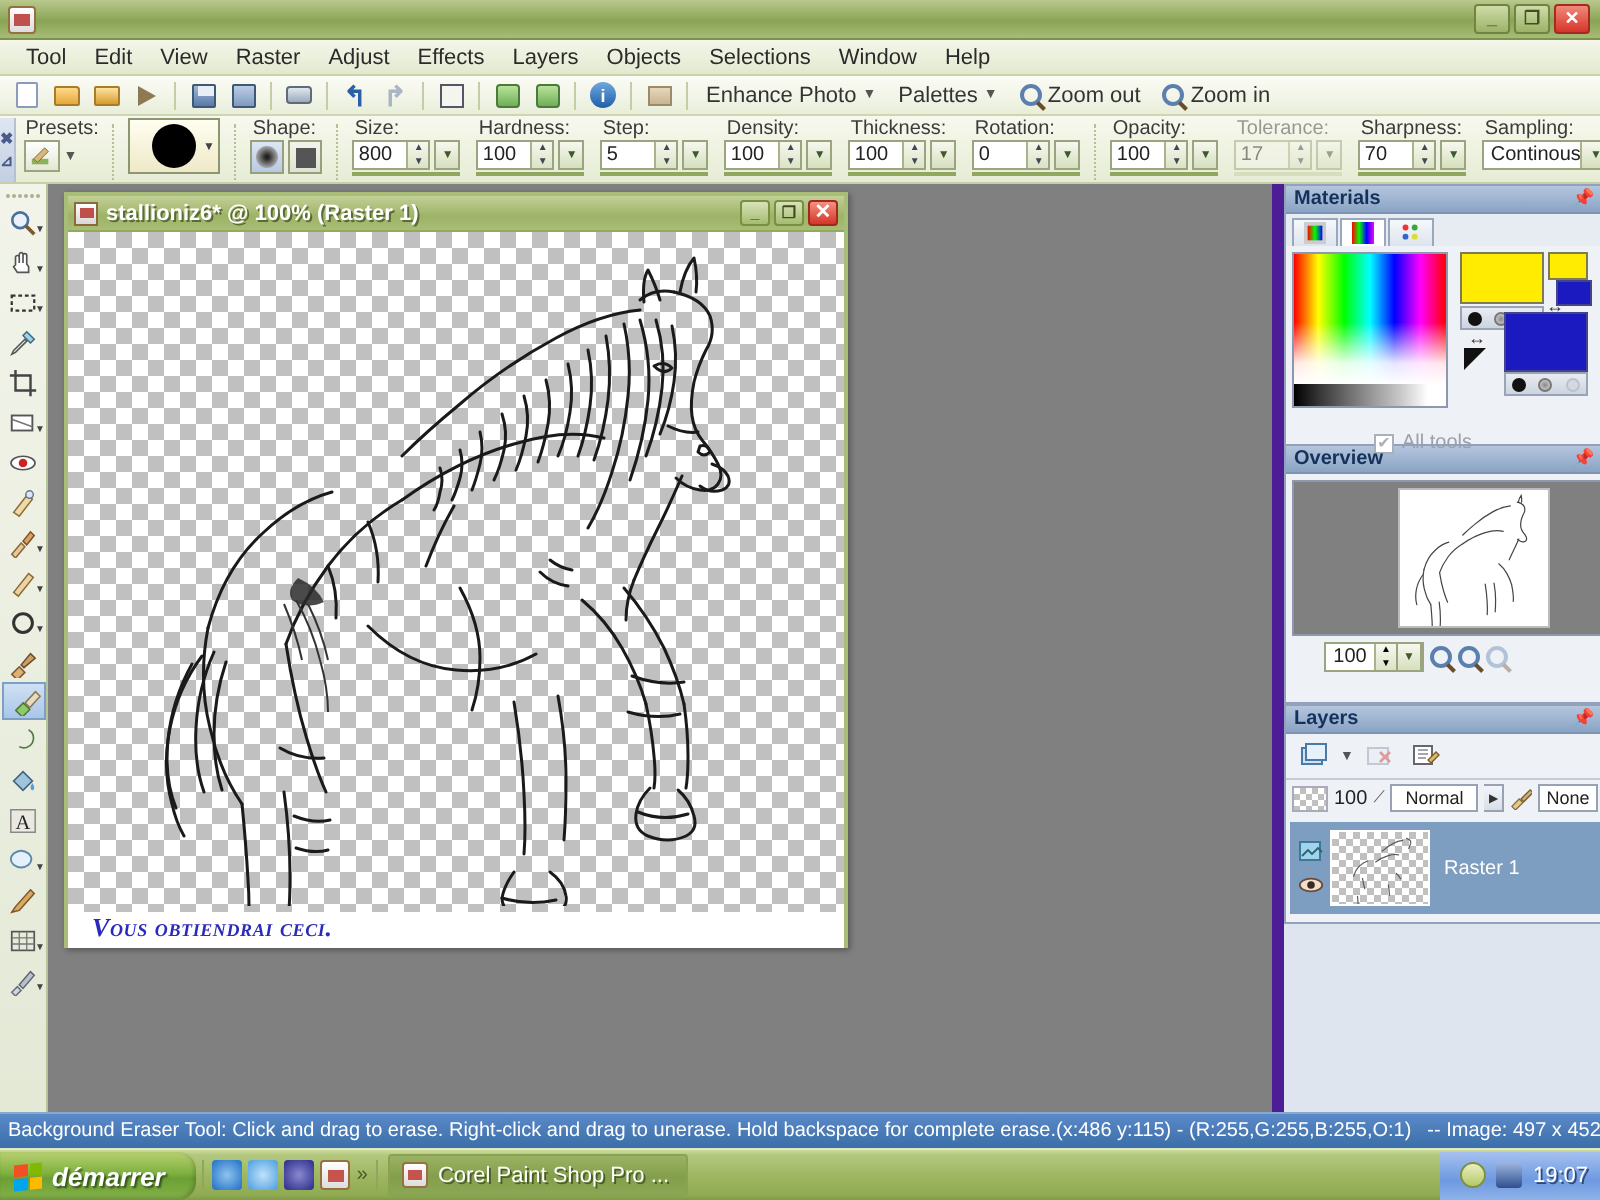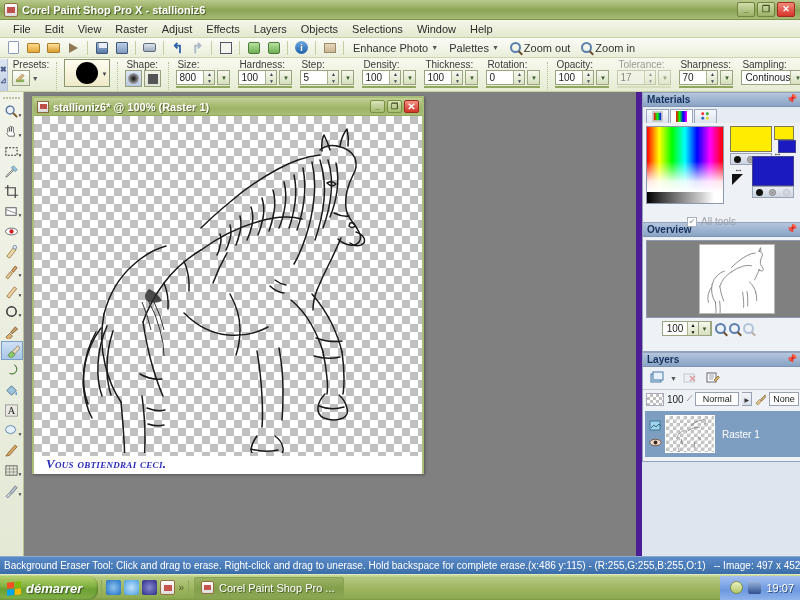--- a/index.html
+++ b/index.html
@@ -328,30 +328,29 @@
     background:linear-gradient(#a6c0f0,#7ea6e6 40%,#6e99e0 60%,#8fb4ea);
   }
   #tray .ti{ width:13px;height:13px;border-radius:50%; }
   #clock{ color:#fff;font-size:11px;text-shadow:1px 1px 0 rgba(30,50,90,.8); }
 </style>
 </head>
 <body>
 
 <div id="titlebar">
   <span class="tb-icon"></span>
-  <span id="title-text">Corel Paint Shop Pro X - stallioniz6</span>
   <span class="tb-btns">
     <span class="tb-btn">_</span>
     <span class="tb-btn">❐</span>
     <span class="tb-btn close">✕</span>
   </span>
 </div>
 
 <div id="menubar">
-  <span class="mi">File</span>
+  <span class="mi">Tool</span>
   <span class="mi">Edit</span>
   <span class="mi">View</span>
   <span class="mi">Raster</span>
   <span class="mi">Adjust</span>
   <span class="mi">Effects</span>
   <span class="mi">Layers</span>
   <span class="mi">Objects</span>
   <span class="mi">Selections</span>
   <span class="mi">Window</span>
   <span class="mi">Help</span>

